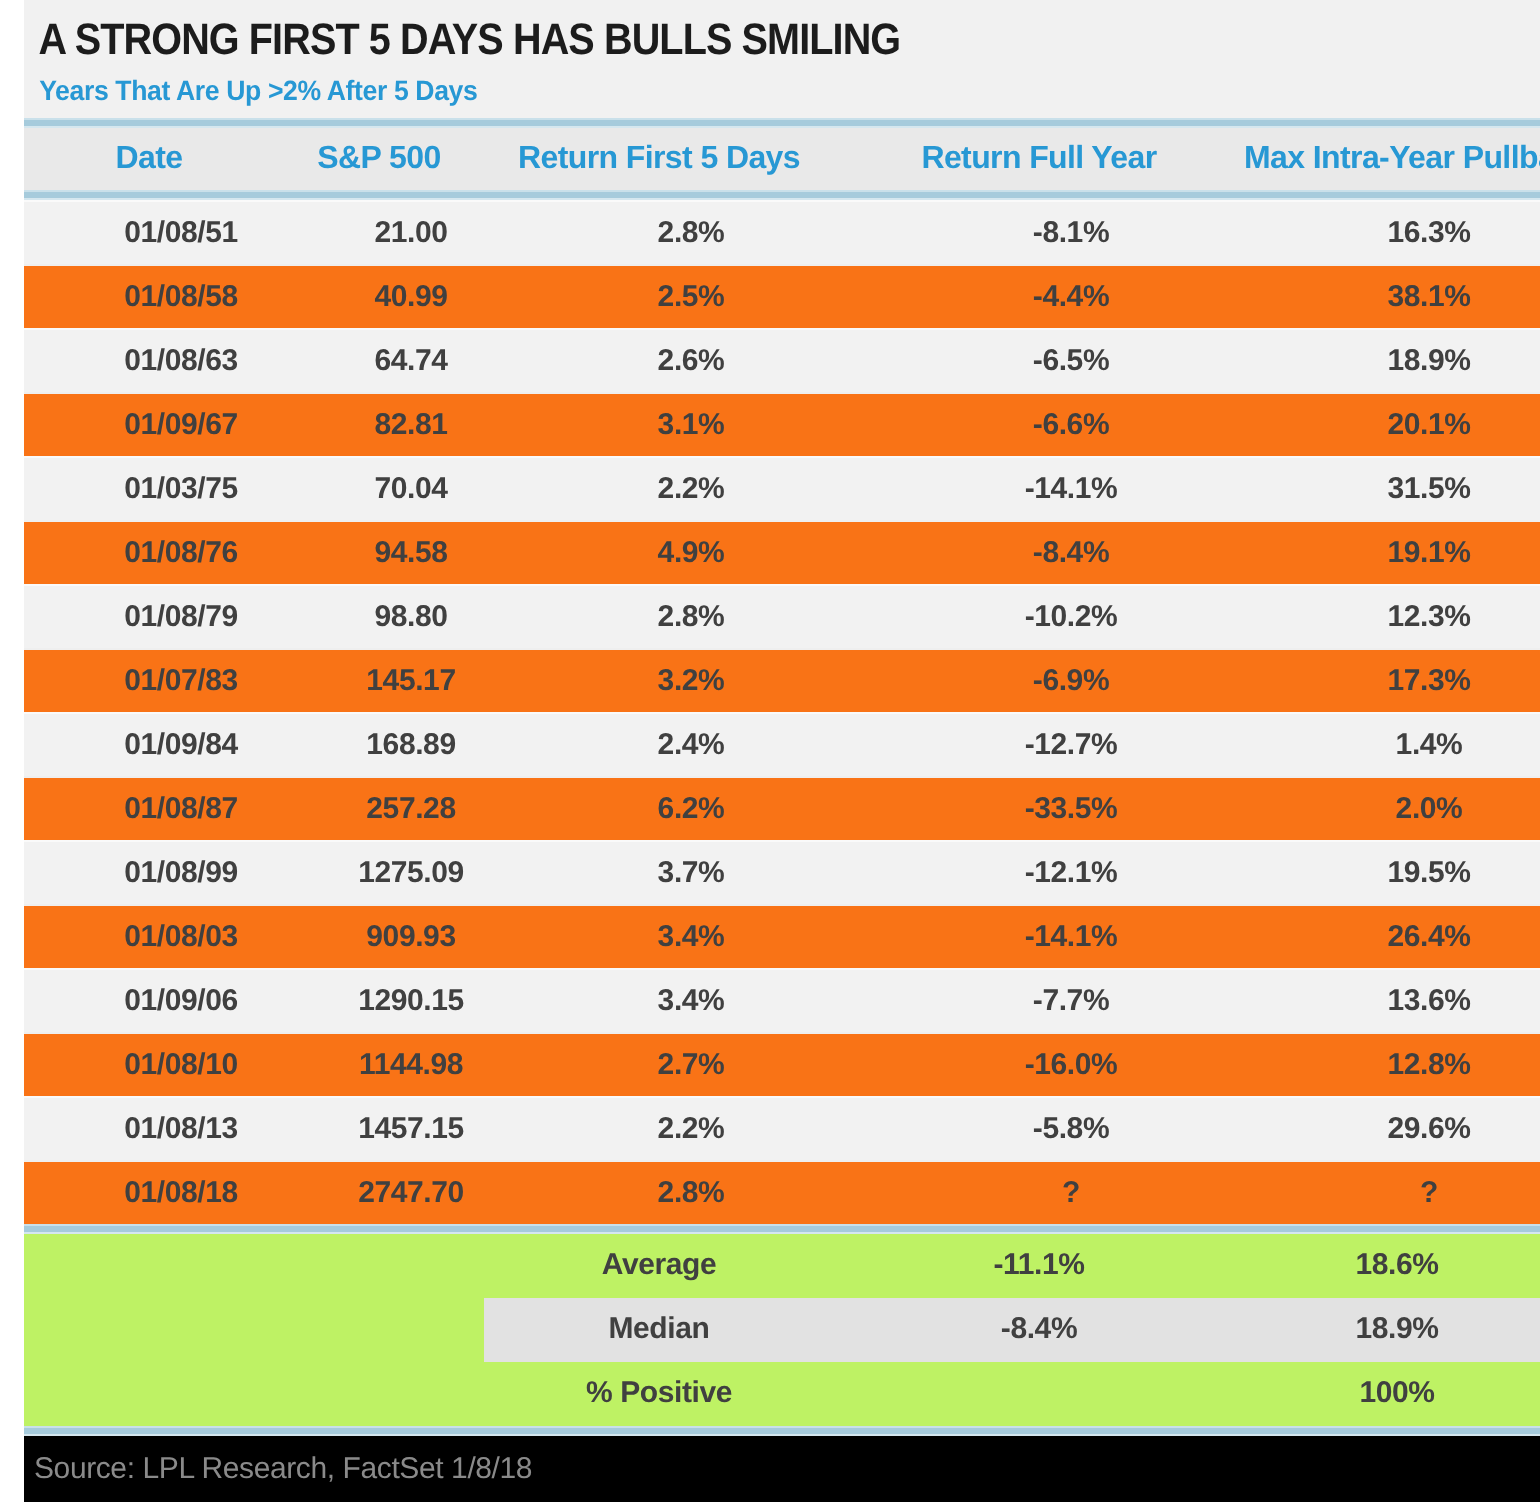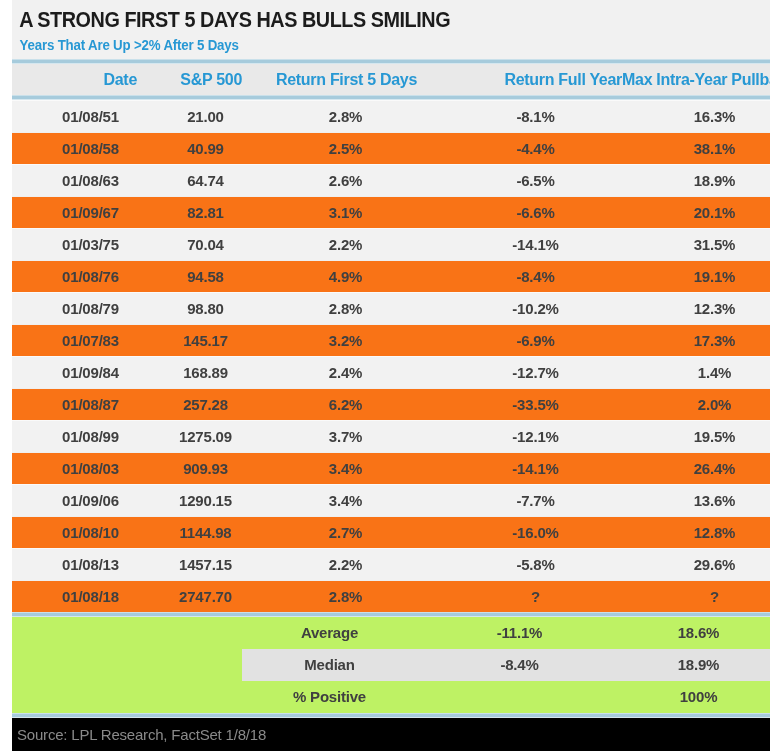--- a/index.html
+++ b/index.html
@@ -53,21 +53,21 @@
   .grid {
     display: grid;
     grid-template-columns: 125px 105px 175px 205px 153px;
     align-items: center;
   }
   .header-row {
     height: 31px;
     background: #e9e9e9;
   }
   .header-cell {
-    text-align: right;
+    text-align: center;
     font-size: 16px;
     font-weight: 700;
     color: #2798d4;
     letter-spacing: -0.3px;
     white-space: nowrap;
   }
   .row {
     height: 32px;
     padding-left: 16px;
   }

